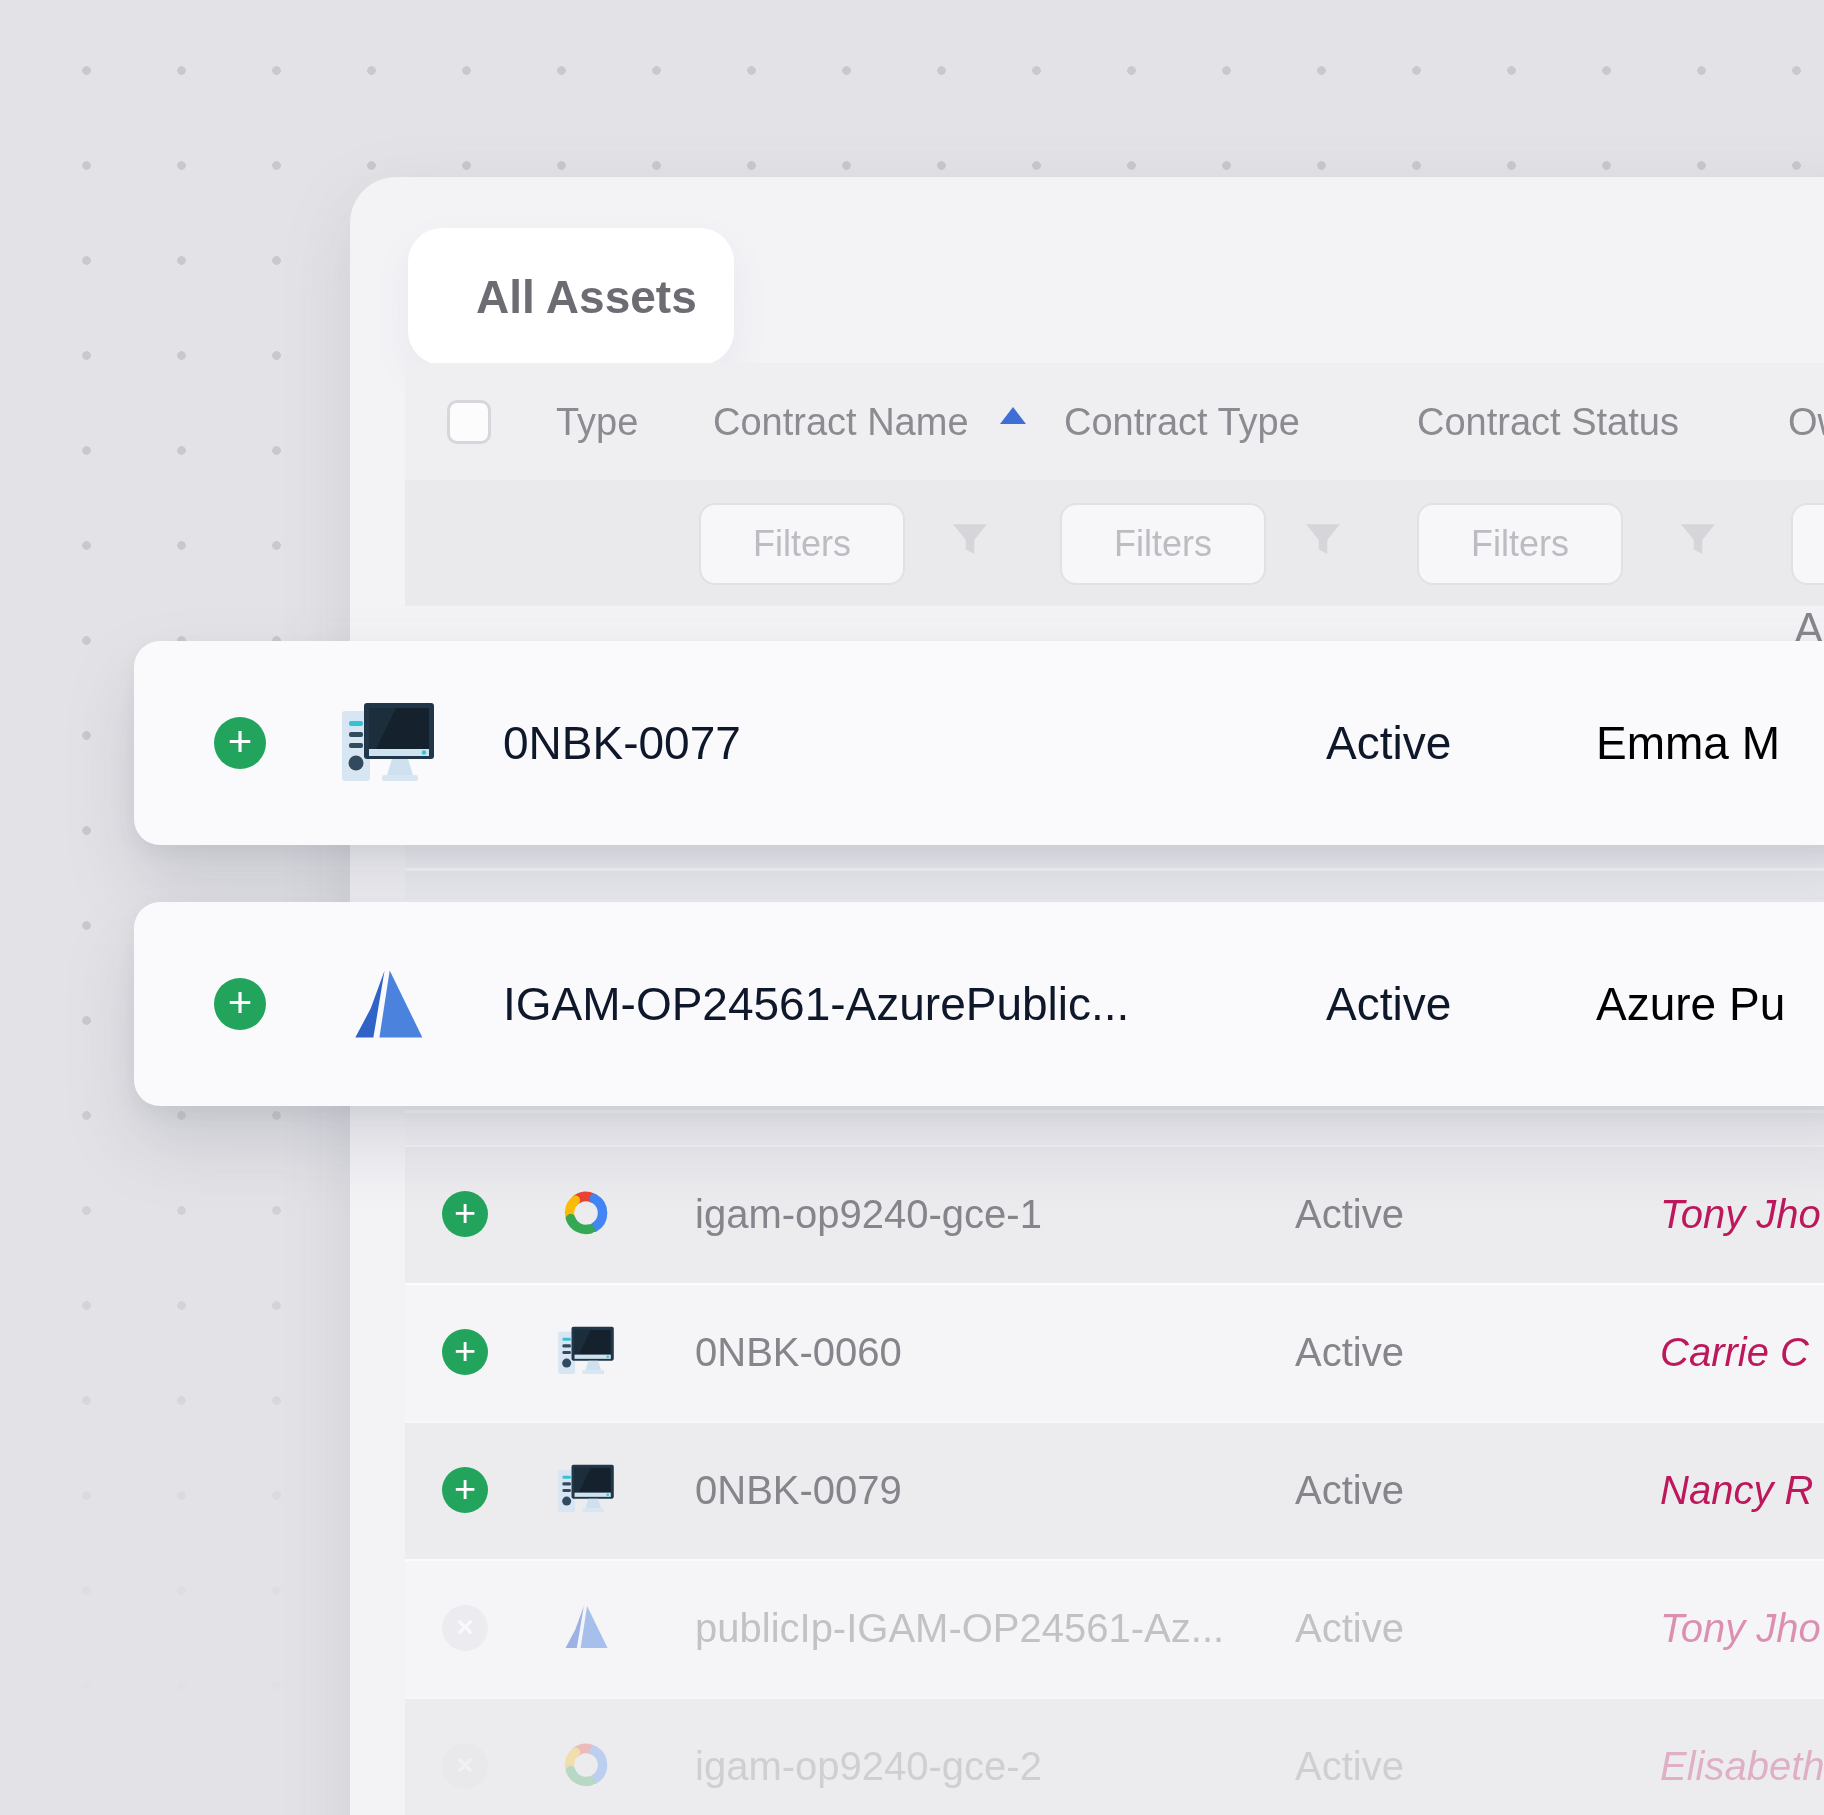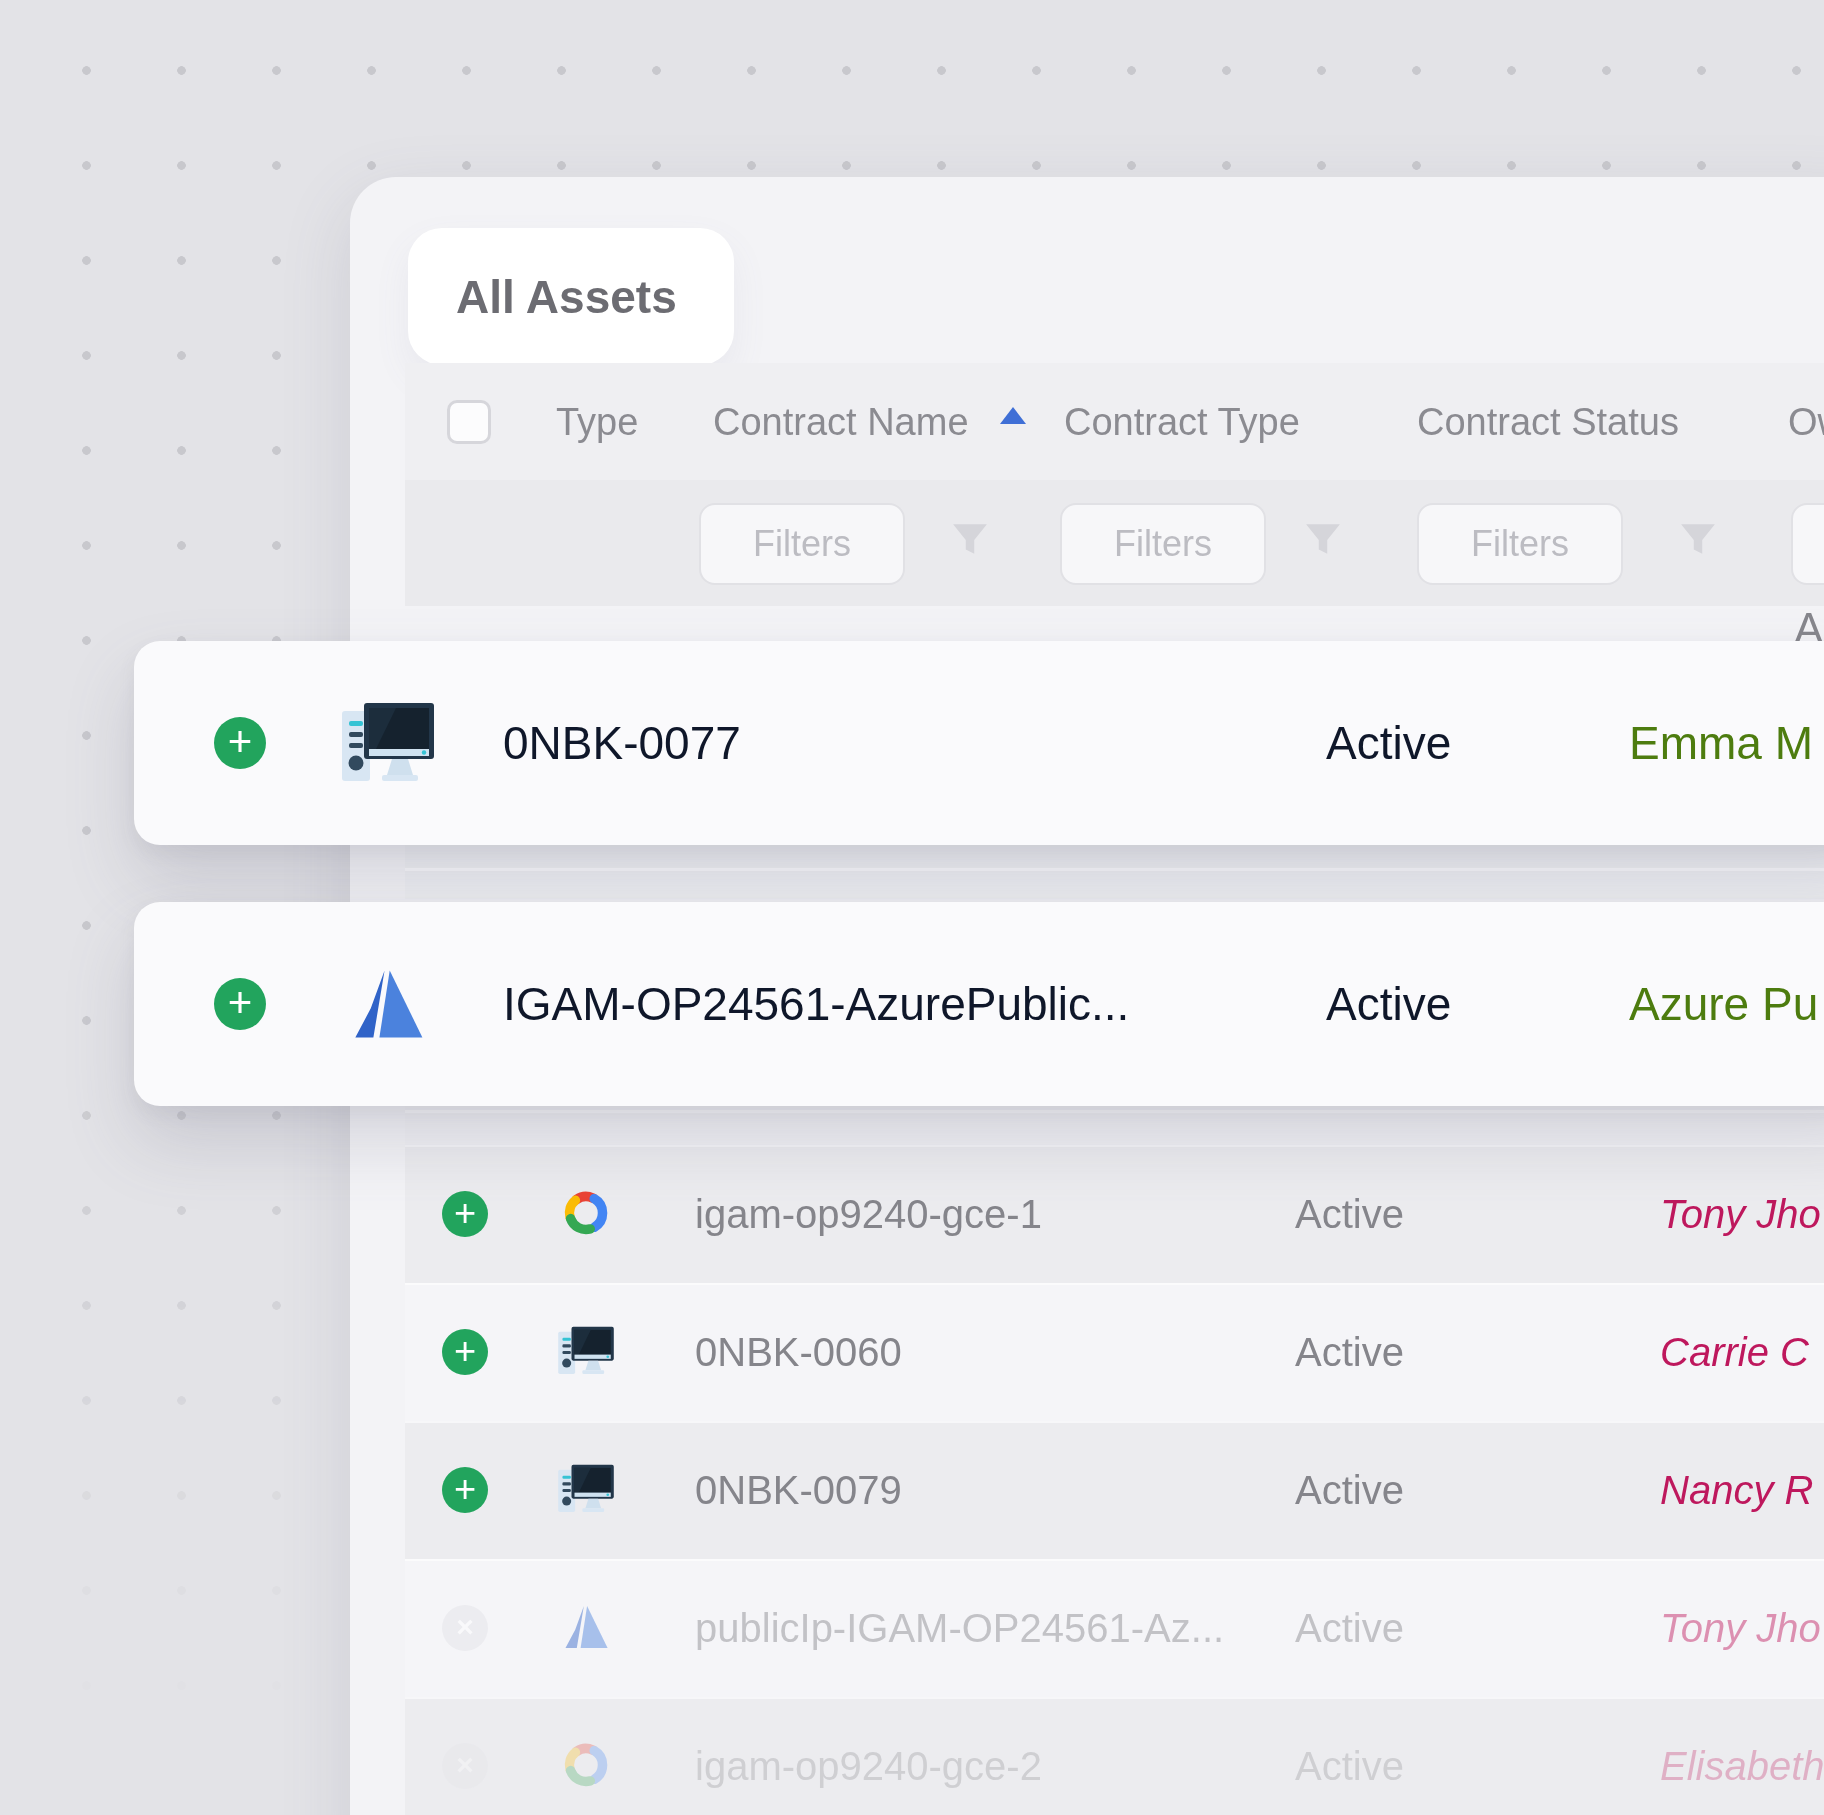--- a/index.html
+++ b/index.html
@@ -6,21 +6,21 @@
   body{font-family:"Liberation Sans",sans-serif;}
   #stage{position:relative;width:1824px;height:1815px;overflow:hidden;background:#e3e3e7;}
   #dots{position:absolute;inset:0;z-index:0;
     background-image:radial-gradient(#c8c8cd 4px, rgba(200,200,205,0) 4.6px);
     background-size:95px 95px;background-position:39px 23px;
     -webkit-mask-image:linear-gradient(to bottom,#000 55%,transparent 95%);
     mask-image:linear-gradient(to bottom,#000 55%,transparent 95%);}
   .card{position:absolute;left:350px;top:177px;width:1524px;height:1688px;background:#f3f3f6;
     border-radius:46px 0 0 0;box-shadow:0 24px 70px rgba(96,96,118,.16);z-index:1;}
   .tab{position:absolute;left:408px;top:228px;width:326px;height:137px;background:#ffffff;border-radius:34px;
-    display:flex;align-items:center;padding-left:48px;box-sizing:border-box;z-index:2;
+    display:flex;align-items:center;padding-left:68px;box-sizing:border-box;z-index:2;
     font-size:46px;font-weight:700;color:#6c6c72;box-shadow:0 16px 36px rgba(120,120,150,.08);}
   .hband{position:absolute;left:405px;top:363px;width:1419px;height:117px;background:#efeff2;z-index:2;}
   .hband .h{position:absolute;top:50%;transform:translateY(-50%);font-size:38px;color:#8b8b91;white-space:nowrap;text-align:right;}
   .h-type{left:151px}.h-cname{left:308px}.h-ctype{left:659px}.h-cstatus{left:1012px}.h-owner{left:1383px}
   .cb{position:absolute;left:42px;top:37px;width:44px;height:44px;background:#fcfcfd;
     border:3px solid #d6d6db;border-radius:10px;box-sizing:border-box;}
   .sort{position:absolute;left:595px;top:44px;width:0;height:0;
     border-left:13px solid transparent;border-right:13px solid transparent;border-bottom:17px solid #3f6fd6;}
   .fband{position:absolute;left:405px;top:480px;width:1419px;height:126px;background:#eaeaed;z-index:2;}
   .finput{position:absolute;top:23px;width:206px;height:82px;background:#f7f7f9;border:2px solid #e1e1e5;
@@ -49,21 +49,21 @@
   .act.add::after{content:"+";font-size:38px;font-weight:400;line-height:1;margin-top:-3px;}
   .act.rem{background:#e2e2e7;}
   .act.rem::after{content:"\00d7";font-size:30px;font-weight:700;line-height:1;margin-top:-2px;}
   .dim>*{opacity:.45;}
   .dim2>*{opacity:.28;}
   
   .erow{position:absolute;left:134px;width:1750px;height:204px;background:#fafafc;border-radius:26px;z-index:6;
     box-shadow:0 36px 70px rgba(96,96,120,.20),0 8px 18px rgba(96,96,120,.08);}
   .e1{top:641px}.e2{top:902px}
   .erow .cell{position:absolute;top:50%;transform:translateY(-50%);font-size:46px;color:#0f172a;white-space:nowrap;}
-  .erow .name{left:369px}.erow .status{left:1192px}.erow .owner{left:1495px;color:#4d7c0f;text-align:right;}
+  .erow .name{left:369px}.erow .status{left:1192px}.erow .owner{left:1462px;color:#000000;text-align:right;}
   .erow .act{position:absolute;left:80px;top:76px;width:52px;height:52px;border-radius:50%;
     display:flex;align-items:center;justify-content:center;color:#fff;}
   .erow .act.add::after{font-size:42px;}
   .erow .ticon{position:absolute;left:204px;top:50px;width:100px;height:104px;display:flex;align-items:center;justify-content:center;}
   .e2 .ticon{left:210px;top:56px;width:88px;height:92px;}
   svg{display:block;}
 </style>
 </head>
 <body>
 

